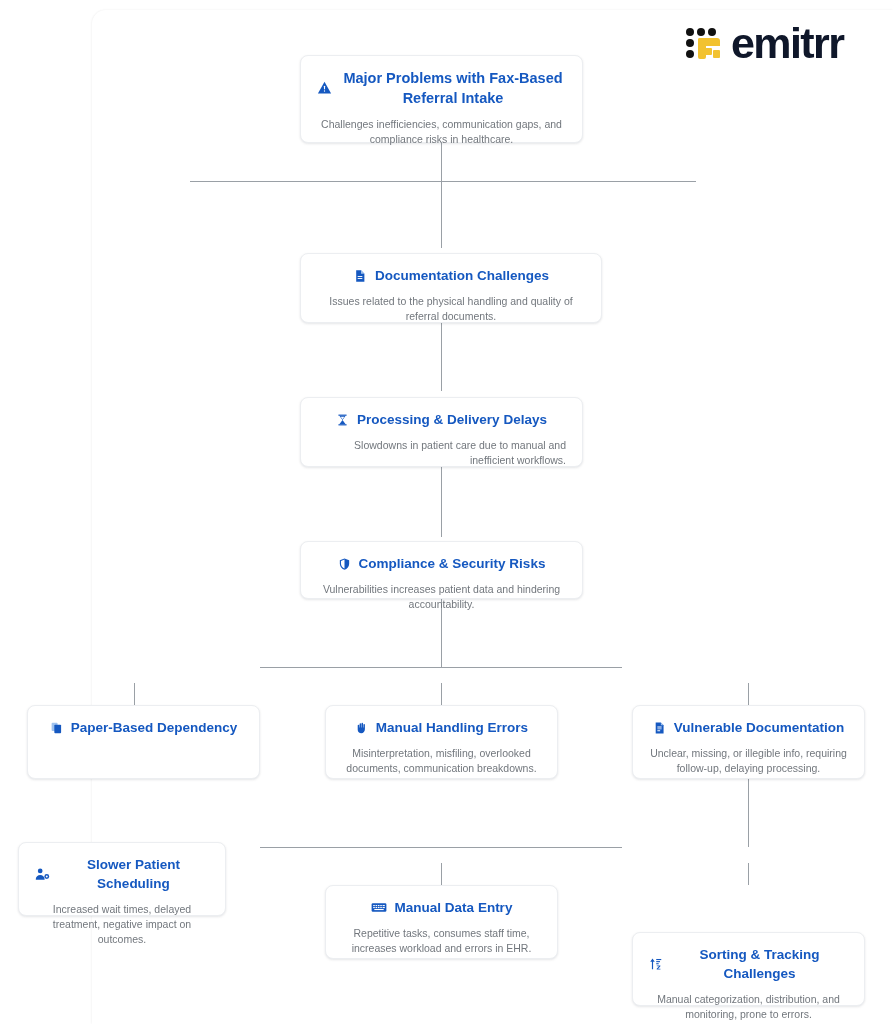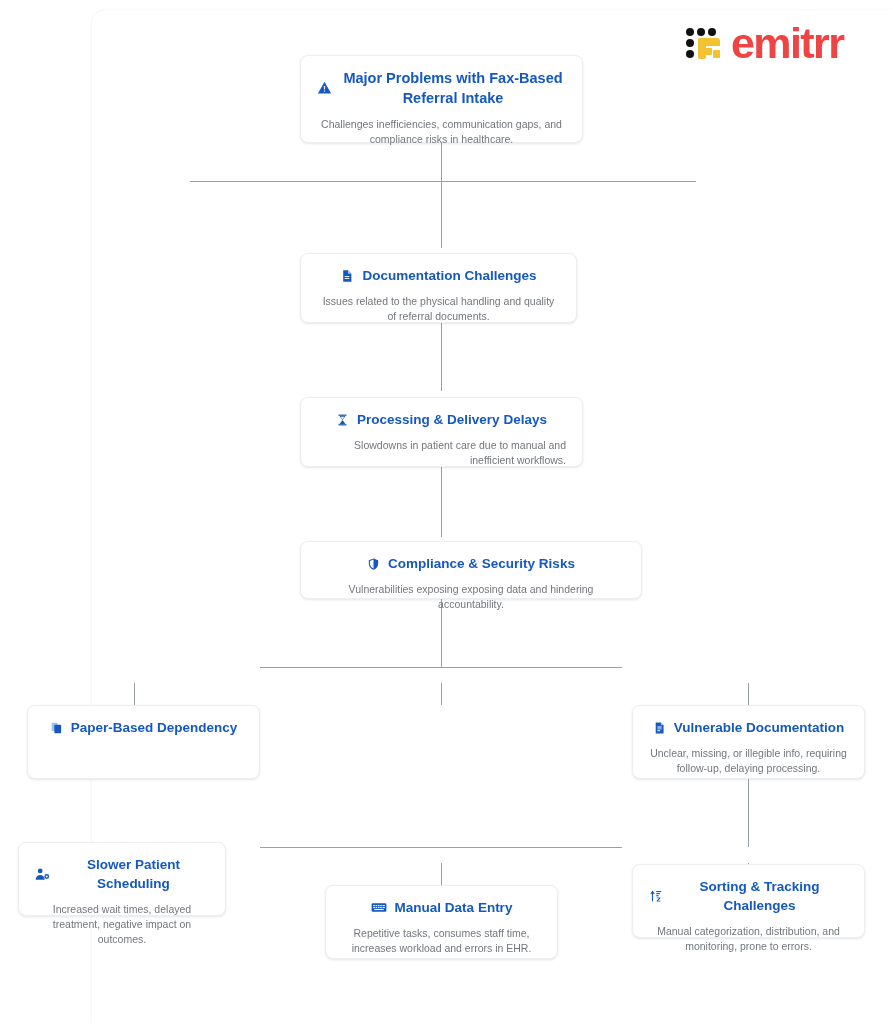--- a/index.html
+++ b/index.html
@@ -26,21 +26,21 @@
   .logo-mark i.d1{left:0px;top:1px;}
   .logo-mark i.d2{left:11px;top:1px;}
   .logo-mark i.d3{left:22px;top:1px;}
   .logo-mark i.d4{left:0px;top:12px;}
   .logo-mark i.d5{left:0px;top:23px;}
   .logo-mark .fbar{position:absolute;background:#f2c230;}
   .logo-mark .fv{left:12px;top:11px;width:8px;height:21px;border-radius:2px;}
   .logo-mark .fh{left:12px;top:11px;width:22px;height:8px;border-radius:2px 3px 0 0;}
   .logo-mark .fm{left:12px;top:21px;width:14px;height:7px;border-radius:1px;}
   .logo-mark .fdot{left:27px;top:23px;width:7px;height:8px;border-radius:1px;background:#f2c230;}
-  .logo-text{font-size:43px;line-height:43px;font-weight:700;color:#ef4444;letter-spacing:-1.6px;}
+  .logo-text{font-size:43px;line-height:43px;font-weight:700;color:#0f172a;letter-spacing:-1.6px;}
 
   
   .vline{position:absolute;width:1px;background:#9aa0a6;}
   .hline{position:absolute;height:1px;background:#9aa0a6;}
 
   
   .card{
     position:absolute;box-sizing:border-box;
     background:#ffffff;border:1px solid #eceef1;border-radius:8px;
     box-shadow:0 1px 3px rgba(16,24,40,0.07), 0 1px 2px rgba(16,24,40,0.04);
@@ -107,21 +107,21 @@
             <path fill="#1558c0" d="M12 2.6 1.4 21.4h21.2L12 2.6Z"></path>
             <rect x="11.1" y="9" width="1.8" height="6" rx="0.9" fill="#ffffff"></rect>
             <circle cx="12" cy="17.6" r="1.05" fill="#ffffff"></circle>
           </svg>
       </span>
       <span class="tx">Major Problems with Fax-Based Referral Intake</span>
     </div>
     <div class="cdesc">Challenges inefficiencies, communication gaps, and compliance risks in healthcare.</div>
   </div>
 
-  <div class="card" style="left:300px;top:253px;width:277px;height:70px;">
+  <div class="card" style="left:300px;top:253px;width:302px;height:70px;">
     <div class="ctitle">
       <span class="ico">
         <svg width="14" height="14" viewBox="0 0 24 24">
             <path fill="#1558c0" d="M5.5 2h8.2L19.5 8v14H5.5V2Z"></path>
             <path fill="#9fc2ee" d="M13.7 2 19.5 8h-5.8V2Z"></path>
             <rect x="8" y="12" width="8" height="1.6" fill="#ffffff"></rect>
             <rect x="8" y="15.4" width="8" height="1.6" fill="#ffffff"></rect>
           </svg>
       </span>
       <span class="tx">Documentation Challenges</span>
@@ -137,45 +137,56 @@
             <rect x="4.5" y="19.8" width="15" height="2.2" fill="#1558c0"></rect>
             <path fill="#1558c0" d="M6.2 4.2h11.6L12 12l5.8 7.8H6.2L12 12 6.2 4.2Z"></path>
             <path fill="#ffffff" d="M8.6 6.1h6.8L12 10.4 8.6 6.1Z"></path>
           </svg>
       </span>
       <span class="tx">Processing &amp; Delivery Delays</span>
     </div>
     <div class="cdesc">Slowdowns in patient care due to manual and inefficient workflows.</div>
   </div>
 
-  <div class="card" style="left:300px;top:541px;width:342px;height:58px;">
+  <div class="card" style="left:300px;top:541px;width:283px;height:58px;">
     <div class="ctitle">
       <span class="ico">
         <svg width="13" height="14" viewBox="0 0 24 24">
             <path fill="#1558c0" d="M12 1.8 3.4 5.3v6.2c0 5.3 3.7 9.7 8.6 11.1 4.9-1.4 8.6-5.8 8.6-11.1V5.3L12 1.8Z"></path>
             <path fill="#ffffff" d="M12 3.9v16.3c-3.6-1.3-6.5-4.8-6.5-8.7V6.6L12 3.9Z"></path>
           </svg>
       </span>
       <span class="tx">Compliance &amp; Security Risks</span>
     </div>
-    <div class="cdesc">Vulnerabilities exposing exposing data and hindering accountability.</div>
+    <div class="cdesc">Vulnerabilities increases patient data and hindering accountability.</div>
   </div>
 
   <div class="card" style="left:27px;top:705px;width:233px;height:74px;">
     <div class="ctitle">
       <span class="ico">
         <svg width="13" height="14" viewBox="0 0 24 24">
             <rect x="3" y="2.5" width="11" height="15" rx="1.6" fill="#9fc2ee"></rect>
             <rect x="8" y="6" width="12.5" height="15.5" rx="1.6" fill="#1558c0"></rect>
           </svg>
       </span>
       <span class="tx">Paper-Based Dependency</span>
     </div>
   </div>
 
+  <div class="card" style="left:325px;top:705px;width:233px;height:74px;">
+    <div class="ctitle">
+      <span class="ico">
+        <svg width="13" height="14" viewBox="0 0 24 24">
+            <path fill="#1558c0" d="M5 12V7.4a1.4 1.4 0 0 1 2.8 0V11h.7V4.4a1.4 1.4 0 0 1 2.8 0V11h.7V3.8a1.4 1.4 0 0 1 2.8 0V11h.7V6.2a1.4 1.4 0 0 1 2.8 0v8.1c0 4.2-2.8 7.3-6.6 7.3-3.8 0-6.7-2.6-6.7-6.3V12Z"></path>
+          </svg>
+      </span>
+      <span class="tx">Manual Handling Errors</span>
+    </div>
+    <div class="cdesc">Misinterpretation, misfiling, overlooked documents, communication breakdowns.</div>
+  </div>
 
   <div class="card" style="left:632px;top:705px;width:233px;height:74px;">
     <div class="ctitle">
       <span class="ico">
         <svg width="13" height="14" viewBox="0 0 24 24">
             <path fill="#1558c0" d="M5 2h9.5L19.5 7v15H5V2Z"></path>
             <path fill="#9fc2ee" d="M14.5 2 19.5 7h-5V2Z"></path>
             <path fill="#ffffff" d="M8 9.4h8v1.7H8zM8 12.8h8v1.7H8zM8 16.2h5.2v1.7H8z"></path>
           </svg>
       </span>
@@ -217,21 +228,21 @@
               <rect x="18.8" y="9.2" width="3.6" height="1.8"></rect>
               <rect x="5.4" y="12.4" width="15.2" height="1.8"></rect>
             </g>
           </svg>
       </span>
       <span class="tx">Manual Data Entry</span>
     </div>
     <div class="cdesc">Repetitive tasks, consumes staff time, increases workload and errors in EHR.</div>
   </div>
 
-  <div class="card" style="left:632px;top:864px;width:233px;height:74px;">
+  <div class="card" style="left:632px;top:932px;width:233px;height:74px;">
     <div class="ctitle">
       <span class="ico">
         <svg width="14" height="14" viewBox="0 0 24 24">
             <path fill="#1558c0" d="M6 2.5 9.9 8H7V21H5V8H2.1L6 2.5Z"></path>
             <g fill="#1558c0">
               <rect x="12.4" y="3.4" width="8.6" height="1.9"></rect>
               <rect x="12.4" y="7" width="6.4" height="1.9"></rect>
               <rect x="12.4" y="10.6" width="4.2" height="1.9"></rect>
             </g>
             <path fill="#1558c0" d="M13.2 21.6v-1.4l3.9-4.2h-3.8v-1.6h6.2v1.4l-3.9 4.2h4v1.6h-6.4Z"></path>

